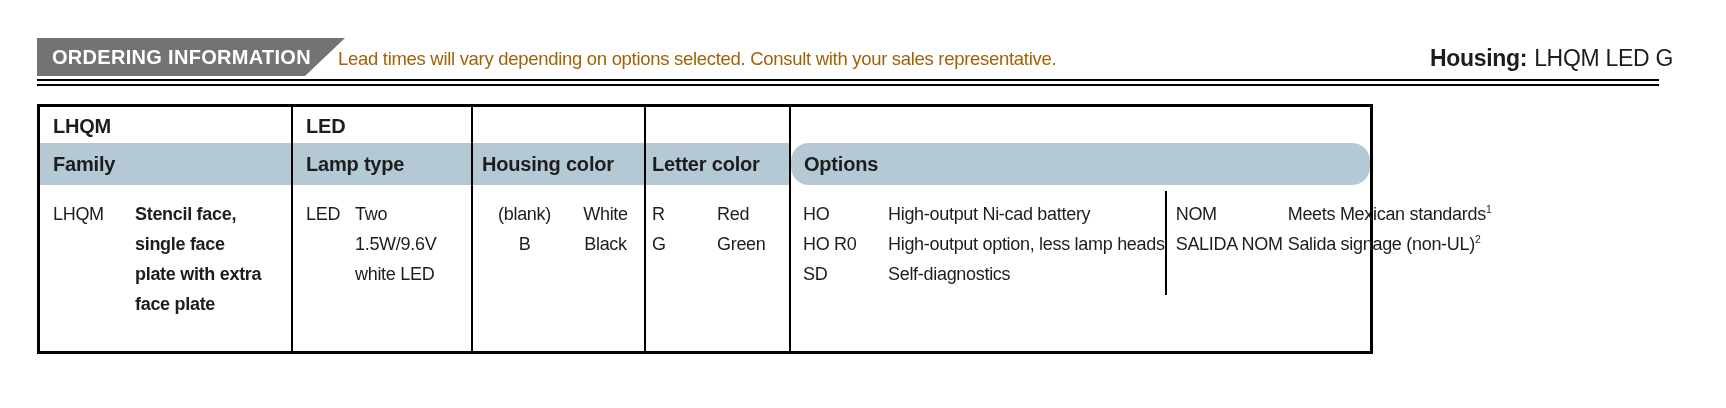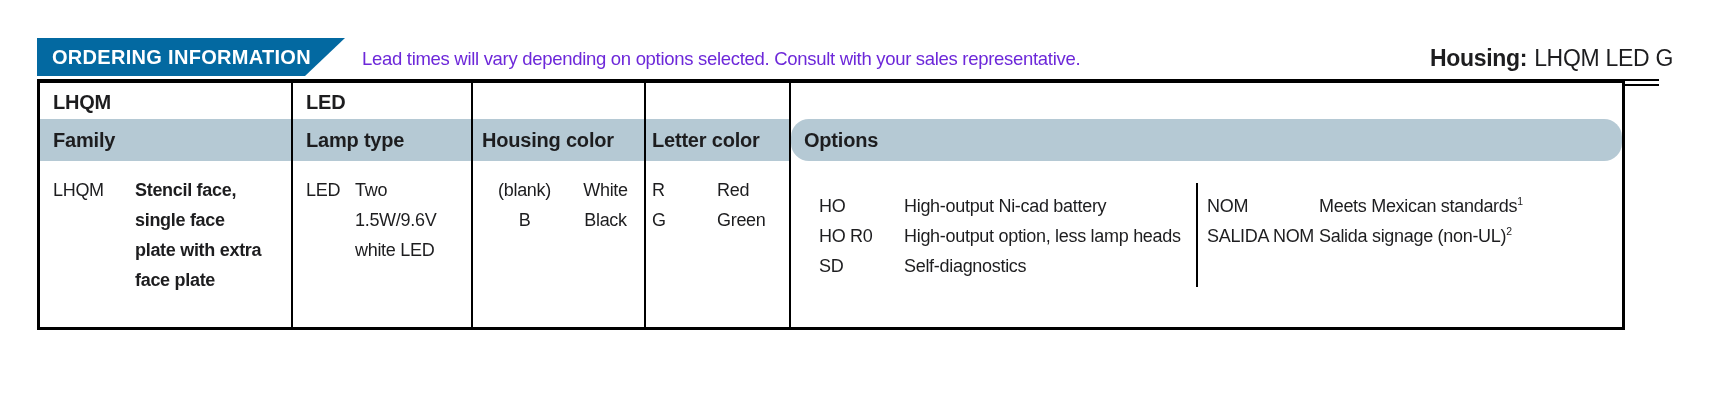--- a/index.html
+++ b/index.html
@@ -3,47 +3,47 @@
 <meta charset="utf-8">
 <style>
   * { margin:0; padding:0; box-sizing:border-box; }
   html,body { background:#ffffff; }
   body { font-family:"Liberation Sans", sans-serif; color:#1d1d1f; }
   .page { position:relative; width:1726px; height:408px; background:#ffffff; overflow:hidden; }
 
   
   .banner {
     position:absolute; left:37px; top:38px; width:308px; height:38px;
-    background:#0369a1;
+    background:#737373;
     clip-path:polygon(0 0, 100% 0, calc(100% - 40px) 100%, 0 100%);
     display:flex; align-items:center; padding-left:15px;
   }
   .banner-title {
     color:#ffffff; font-weight:bold; font-size:20px; letter-spacing:0.3px;
   }
   .lead-text {
     position:absolute; left:338px; top:44px; height:30px;
     display:flex; align-items:center;
-    font-size:18.5px; letter-spacing:-0.3px; color:#6d28d9; white-space:nowrap;margin-left:24px;
+    font-size:18.5px; letter-spacing:-0.3px; color:#a16207; white-space:nowrap;
   }
   .example {
     position:absolute; right:53px; top:42px; height:32px;
     display:flex; align-items:center; white-space:nowrap;
     font-size:23px; letter-spacing:-0.3px;
   }
   .example .ex-label { font-weight:bold; margin-right:7px; }
 
   .double-rule {
     position:absolute; left:37px; top:79px; width:1622px; height:7px;
     border-top:2px solid #000; border-bottom:2px solid #000;
   }
 
   
   .otable {
-    position:absolute; left:37px; top:80px; width:1588px; height:250px;
+    position:absolute; left:37px; top:104px; width:1336px; height:250px;
     border:3px solid #000;
     display:grid;
     grid-template-columns:253px 180px 173px 145px 1fr;
     grid-template-rows:36px 42px 1fr;
     background:#fff;
   }
   .cell { border-right:2px solid #000; min-width:0; }
   .cell.last { border-right:none;border-radius:18px; }
 
   .t-series {
@@ -67,21 +67,21 @@
   .g-lamp     { grid-template-columns:49px 1fr; }
   .g-lamp .desc { max-width:100px; }
   .g-housing  { grid-template-columns:85px 1fr; }
   .g-letter   { grid-template-columns:65px 1fr; }
   .g-opt1     { grid-template-columns:85px 1fr; }
   .g-opt1 .desc { white-space:nowrap; }
   .g-opt2     { grid-template-columns:112px 1fr; }
   .g-opt2 .desc { white-space:nowrap; }
 
   
-  .t-body.options { padding:16px; display:flex; }
+  .t-body.options { padding:0; display:flex; }
   .opt-group1 {
     width:391px; margin-top:6px; height:104px;
     border-right:2px solid #000;
     padding:8px 0 0 12px;
   }
   .opt-group2 { padding:14px 0 0 9px; }
 
   sup { font-size:0.58em; vertical-align:super; line-height:0; letter-spacing:0; }
 
   

